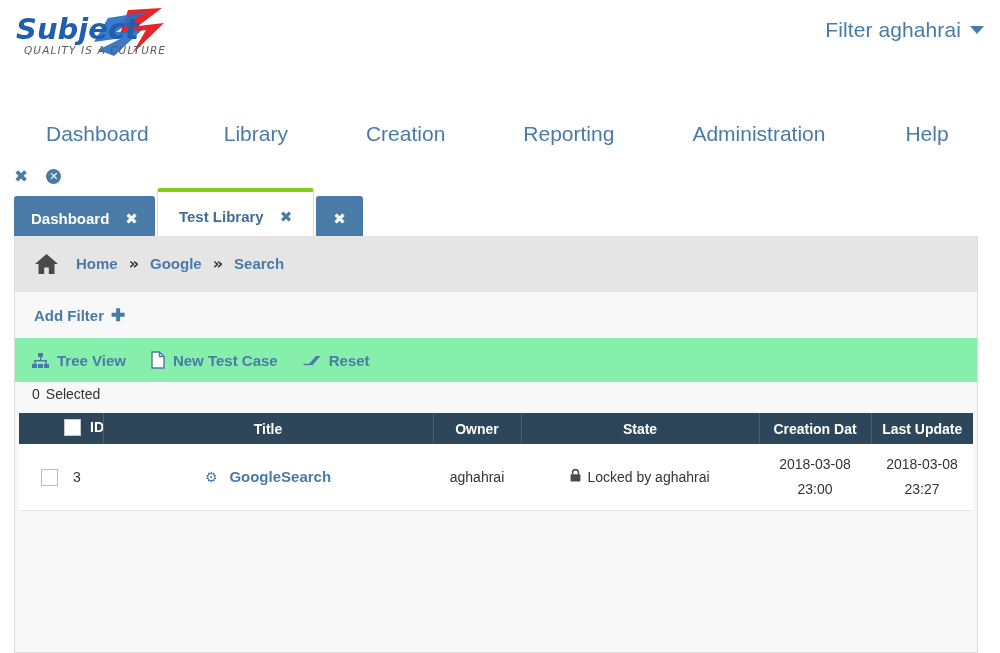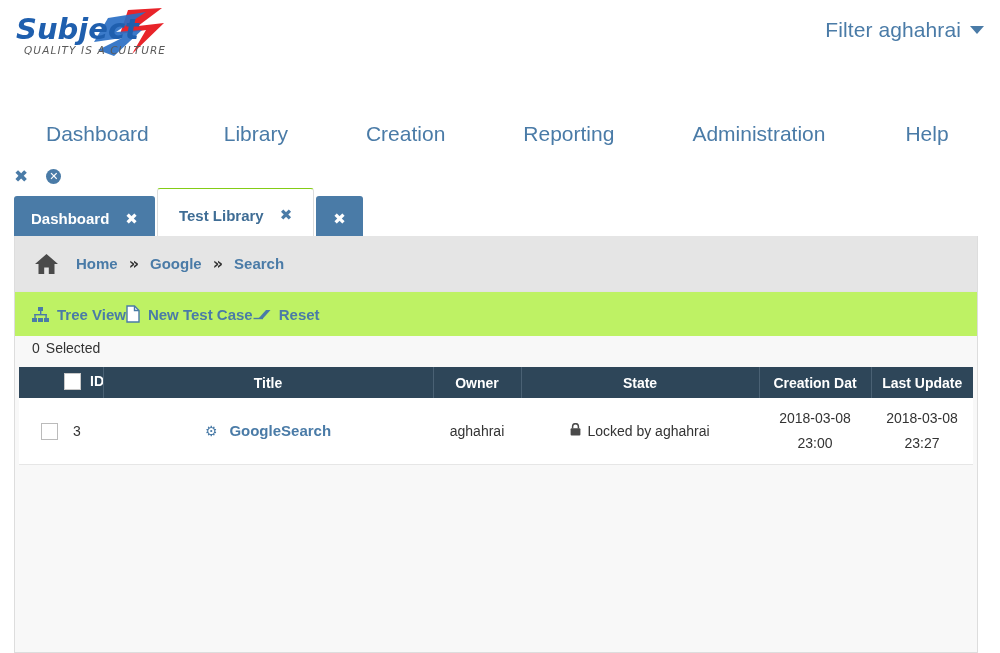--- a/index.html
+++ b/index.html
@@ -126,21 +126,21 @@
   .tab.inactive {
     background: #4a7ba7;
     color: #ffffff;
   }
   .tab.active {
     background: #ffffff;
     color: #3f6d95;
     height: 53px;
     border-left: 1px solid #dddddd;
     border-right: 1px solid #dddddd;
-    border-top: 1px solid #84cc16;
+    border-top: 4px solid #84cc16;
     padding: 0 21px;
   }
   .tab .tabclose {
     font-size: 15px;
     font-weight: bold;
     font-family: "DejaVu Sans", sans-serif;
   }
   .tab.active .tabclose { color: #4a7ba7; }
 
   
@@ -203,21 +203,22 @@
     font-size: 17px;
     font-weight: bold;
     line-height: 1;
   }
 
   .actionbar {
     height: 44px;
     display: flex;
     align-items: center;
     padding-left: 17px;
-    background: #bef264;
+    background: #86efac;
+    gap: 25px;
     text-align: right;
   }
   .action {
     display: inline-flex;
     align-items: center;
     gap: 8px;
     font-size: 15px;
     font-weight: bold;
     color: #4a7ba7;
     cursor: pointer;
@@ -386,20 +387,26 @@
         <path d="M12.5 1 L24 11 L20.5 11 L20.5 21 L14.8 21 L14.8 14.5 L10.2 14.5 L10.2 21 L4.5 21 L4.5 11 L1 11 Z" fill="#4a4a4a"></path>
       </svg>
     </span>
     <a class="crumb-link">Home</a>
     <span class="crumb-sep">»</span>
     <a class="crumb-link">Google</a>
     <span class="crumb-sep">»</span>
     <a class="crumb-link">Search</a>
   </div>
 
+  <div class="filterbar">
+    <span class="addfilter">
+      <span>Add Filter</span>
+      <span class="plus">✚</span>
+    </span>
+  </div>
 
   <div class="actionbar">
 
     <span class="action">
       <span>
         <svg width="17" height="15" viewBox="0 0 17 15" xmlns="http://www.w3.org/2000/svg">
           <rect x="6" y="0" width="5" height="4" fill="#4a7ba7"></rect>
           <rect x="0" y="11" width="5" height="4" fill="#4a7ba7"></rect>
           <rect x="6" y="11" width="5" height="4" fill="#4a7ba7"></rect>
           <rect x="12" y="11" width="5" height="4" fill="#4a7ba7"></rect>

